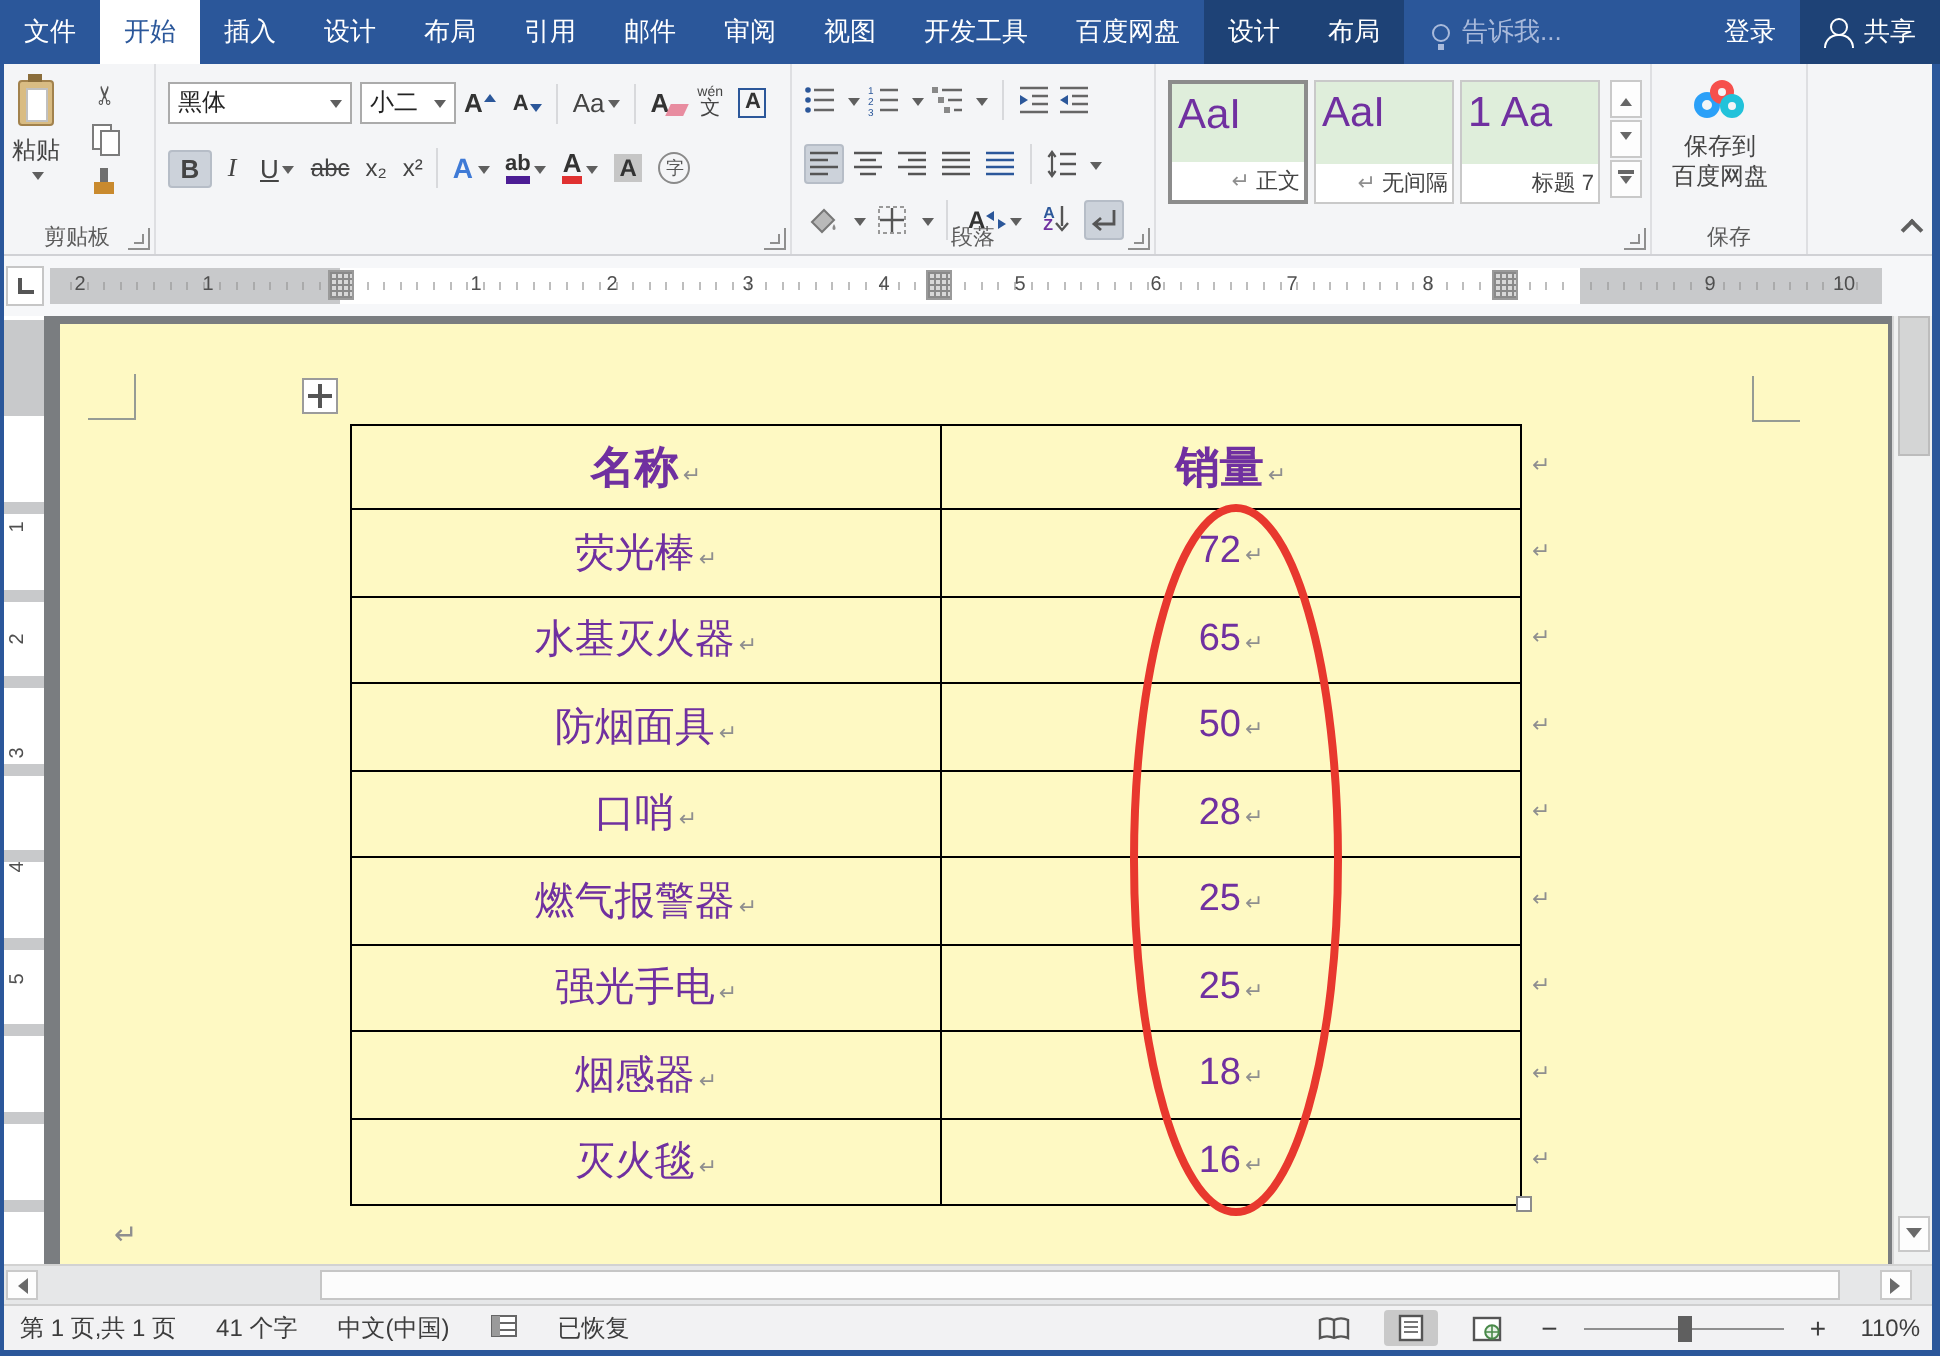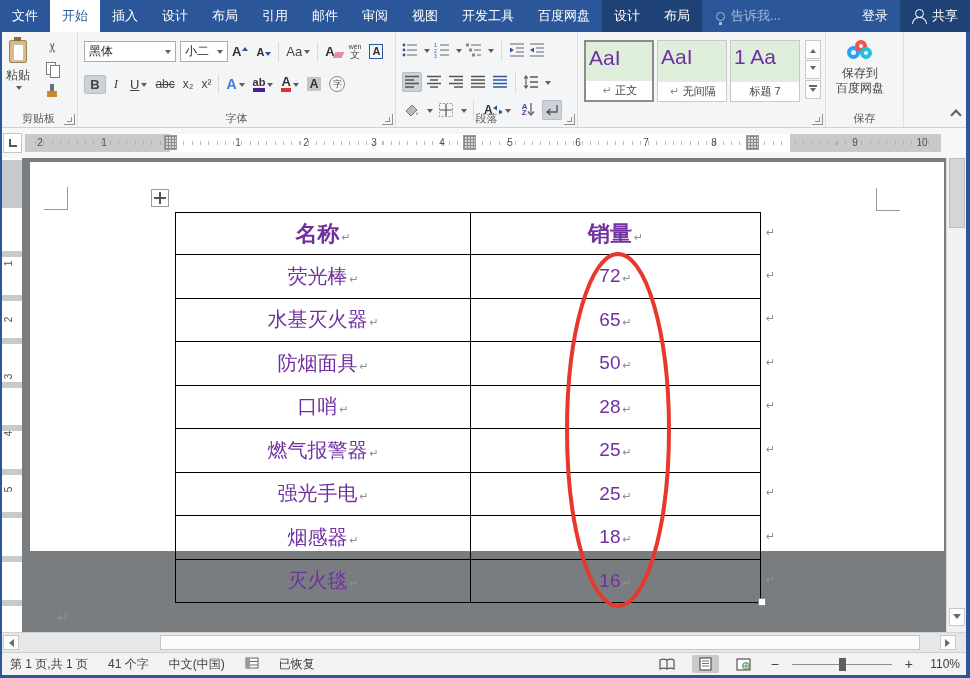--- a/index.html
+++ b/index.html
@@ -60,21 +60,21 @@
   .fcA{font-size:13px;font-weight:bold;color:#333;border-bottom:4px solid #e03131;line-height:12px}
   .shA{font-size:12px;font-weight:bold;color:#333;background:#c6c6c6;padding:0 3px}
   .encl{width:16px;height:16px;border:1px solid #8a8a8a;border-radius:50%;font-size:9px;color:#555;display:flex;align-items:center;justify-content:center}
   .eraser{position:relative;font-weight:bold;font-size:13px;color:#333;padding-right:6px}
   .eraser::after{content:"";position:absolute;right:-2px;bottom:1px;width:9px;height:6px;background:#e88ca0;transform:skewX(-25deg)}
 
   
   .stylecard{width:70px;height:62px;border:1px solid #c9c9c9;background:#fff;margin-right:3px;display:flex;flex-direction:column}
   .stylecard.sel{border:2px solid #8c8c8c}
   .sprev{flex:1;background:#dfeedb;color:#7030a0;font-size:21px;line-height:1.5;overflow:hidden;padding-left:3px;white-space:nowrap}
-  .sname{font-size:11px;color:#444;text-align:center;padding:2px 9px;white-space:nowrap;overflow:hidden}
+  .sname{font-size:11px;color:#444;text-align:right;padding:2px 2px;white-space:nowrap;overflow:hidden}
   .gsb{width:16px;height:19px;border:1px solid #c9c9c9;background:#fdfdfd;display:flex;align-items:center;justify-content:center;margin-bottom:1px}
   .tup{width:0;height:0;border:3px solid transparent;border-bottom:4px solid #666}
   .tdn{width:0;height:0;border:3px solid transparent;border-top:4px solid #666}
   .morebar{width:8px;height:2px;background:#666;margin-bottom:1px}
 
   
   .mag{width:18px;height:18px;position:relative}
   .mag::before{content:"";position:absolute;left:1px;top:1px;width:10px;height:10px;border:2px solid #4a4a4a;border-radius:50%}
   .mag::after{content:"";position:absolute;left:11px;top:11px;width:6px;height:2px;background:#4a4a4a;transform:rotate(45deg)}
   .baidu{width:26px;height:22px;position:relative}
@@ -92,21 +92,21 @@
   .hr-white{position:absolute;left:145px;top:0;width:620px;height:18px;background:#fff}
   .hr-ticks{position:absolute;top:7px;height:4px;background:repeating-linear-gradient(90deg,#9a9a9a 0 1px,transparent 1px 8.3px);opacity:.65}
   .hnum{position:absolute;top:3px;font-size:10px;color:#4f4f4f;transform:translateX(-50%)}
   .colmark{position:absolute;top:1px;width:13px;height:15px;background:#d8d8d8;border:1px solid #9a9a9a;background-image:repeating-linear-gradient(90deg,#8a8a8a 0 1px,transparent 1px 3px),repeating-linear-gradient(0deg,#8a8a8a 0 1px,transparent 1px 3px)}
 
   
   .docarea{position:absolute;top:158px;left:0;width:946px;height:474px;background:#7a7d80;z-index:10}
   .vruler{position:absolute;left:2px;top:0;width:20px;height:474px;background:#fff}
   .vband{position:absolute;left:0;width:20px;background:#c8c9cb}
   .vnum{position:absolute;left:4px;font-size:10px;color:#4f4f4f;transform:rotate(-90deg)}
-  .page{position:absolute;left:30px;top:4px;width:914px;height:389px;background:#ffffff}
+  .page{position:absolute;left:30px;top:4px;width:914px;height:470px;background:#fef9c3}
   .cropTL{position:absolute;left:14px;top:25px;width:24px;height:23px;border-right:1px solid #969c94;border-bottom:1px solid #969c94}
   .cropTR{position:absolute;left:846px;top:26px;width:24px;height:23px;border-left:1px solid #969c94;border-bottom:1px solid #969c94}
   .dtable{position:absolute;left:145px;top:50px;width:585px;border-collapse:collapse;table-layout:fixed}
   .dtable td{border:1.6px solid #000;text-align:center;vertical-align:middle;padding:0}
   .hcell{font-size:22px;font-weight:bold;color:#7030a0;font-family:"Liberation Sans",sans-serif}
   .ncell{font-size:20px;color:#7030a0;font-family:"DejaVu Serif",serif}
   .vcell{font-size:19px;color:#7030a0;font-family:"Liberation Sans",sans-serif}
   .pmark{font-size:11px;color:#8f8f8f;margin-left:2px;font-family:"DejaVu Sans",sans-serif;font-weight:normal}
   .rowend{position:absolute;left:734px;width:14px;text-align:left}
   .movehandle{position:absolute;left:121px;top:27px;width:18px;height:18px;background:#fff;border:1px solid #9b9b9b;display:flex;align-items:center;justify-content:center}
@@ -263,21 +263,20 @@
             <span class="fcA">A</span>
             <span class="dar"></span>
           </div>
         <div class="btn">
             <span class="shA">A</span>
           </div>
         <div class="btn">
             <span class="encl">字</span>
           </div>
       </div>
-      <div class="grp-label"><span>字体</span></div>
       <span class="dlaunch"></span>
     </div>
 
     <div class="grp" style="width:182px">
       <div class="rowflex" style="position:absolute;left:6px;top:8px;gap:4px">
         <span>
             <svg class="ig" viewBox="0 0 16 16">
               <circle cx="2" cy="3" r="1.4" fill="#2b579a"></circle>
               <circle cx="2" cy="8" r="1.4" fill="#2b579a"></circle>
               <circle cx="2" cy="13" r="1.4" fill="#2b579a"></circle>

